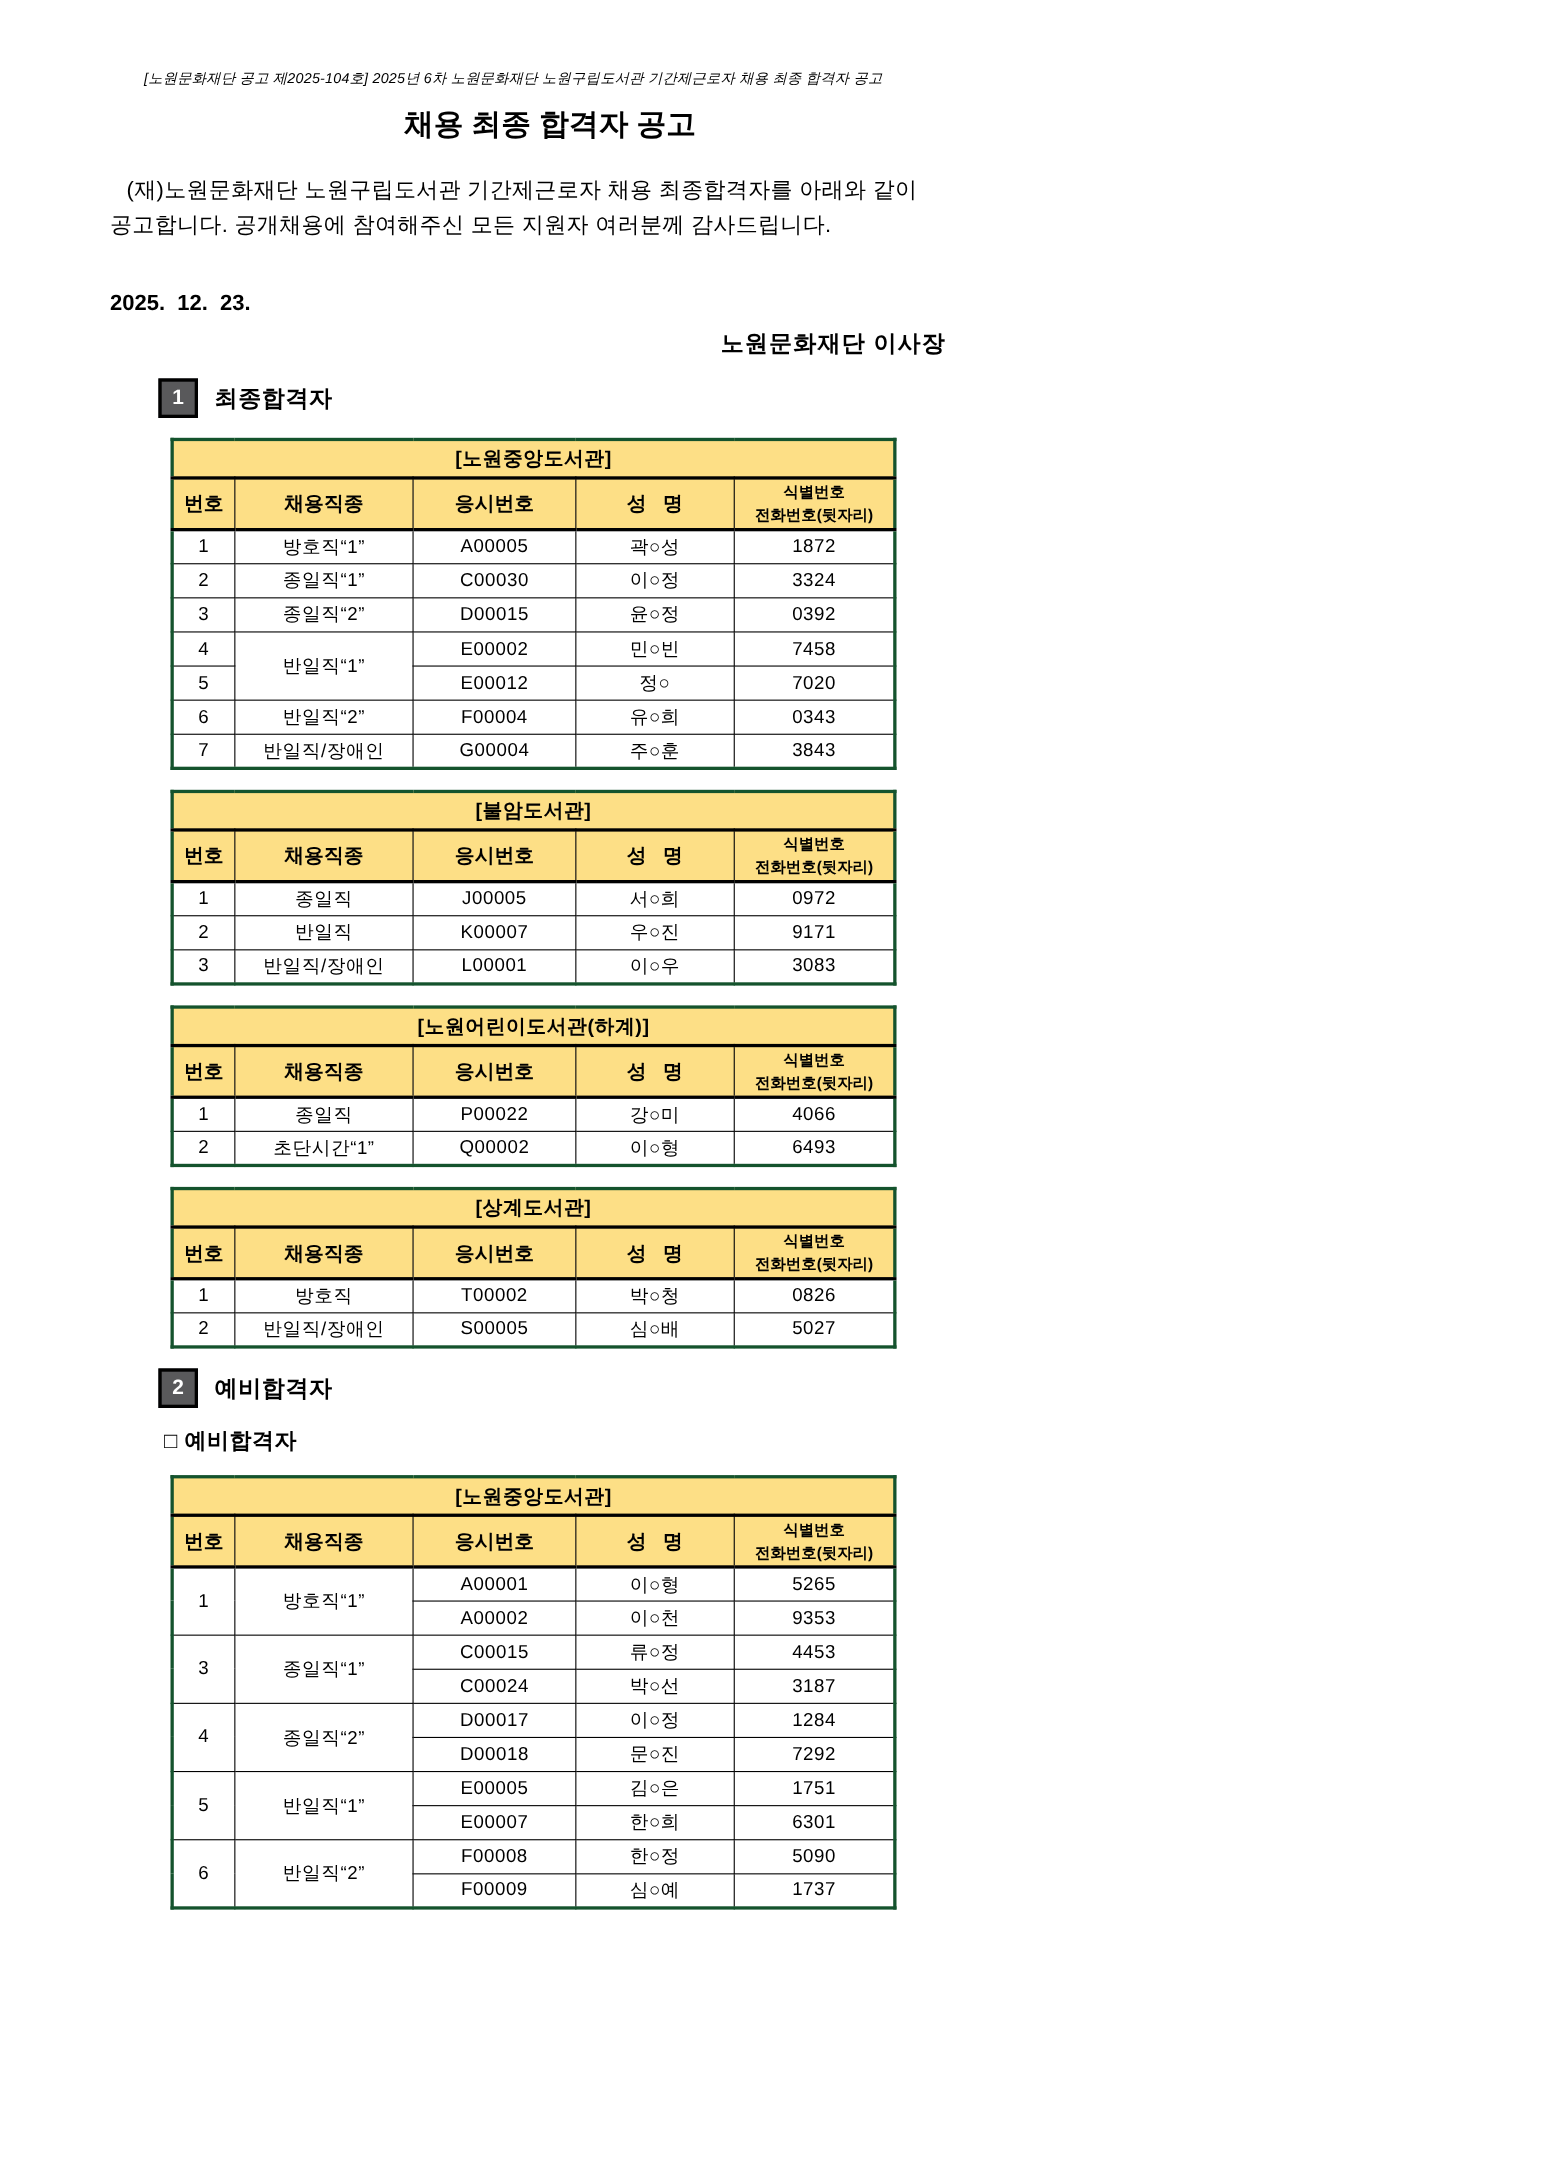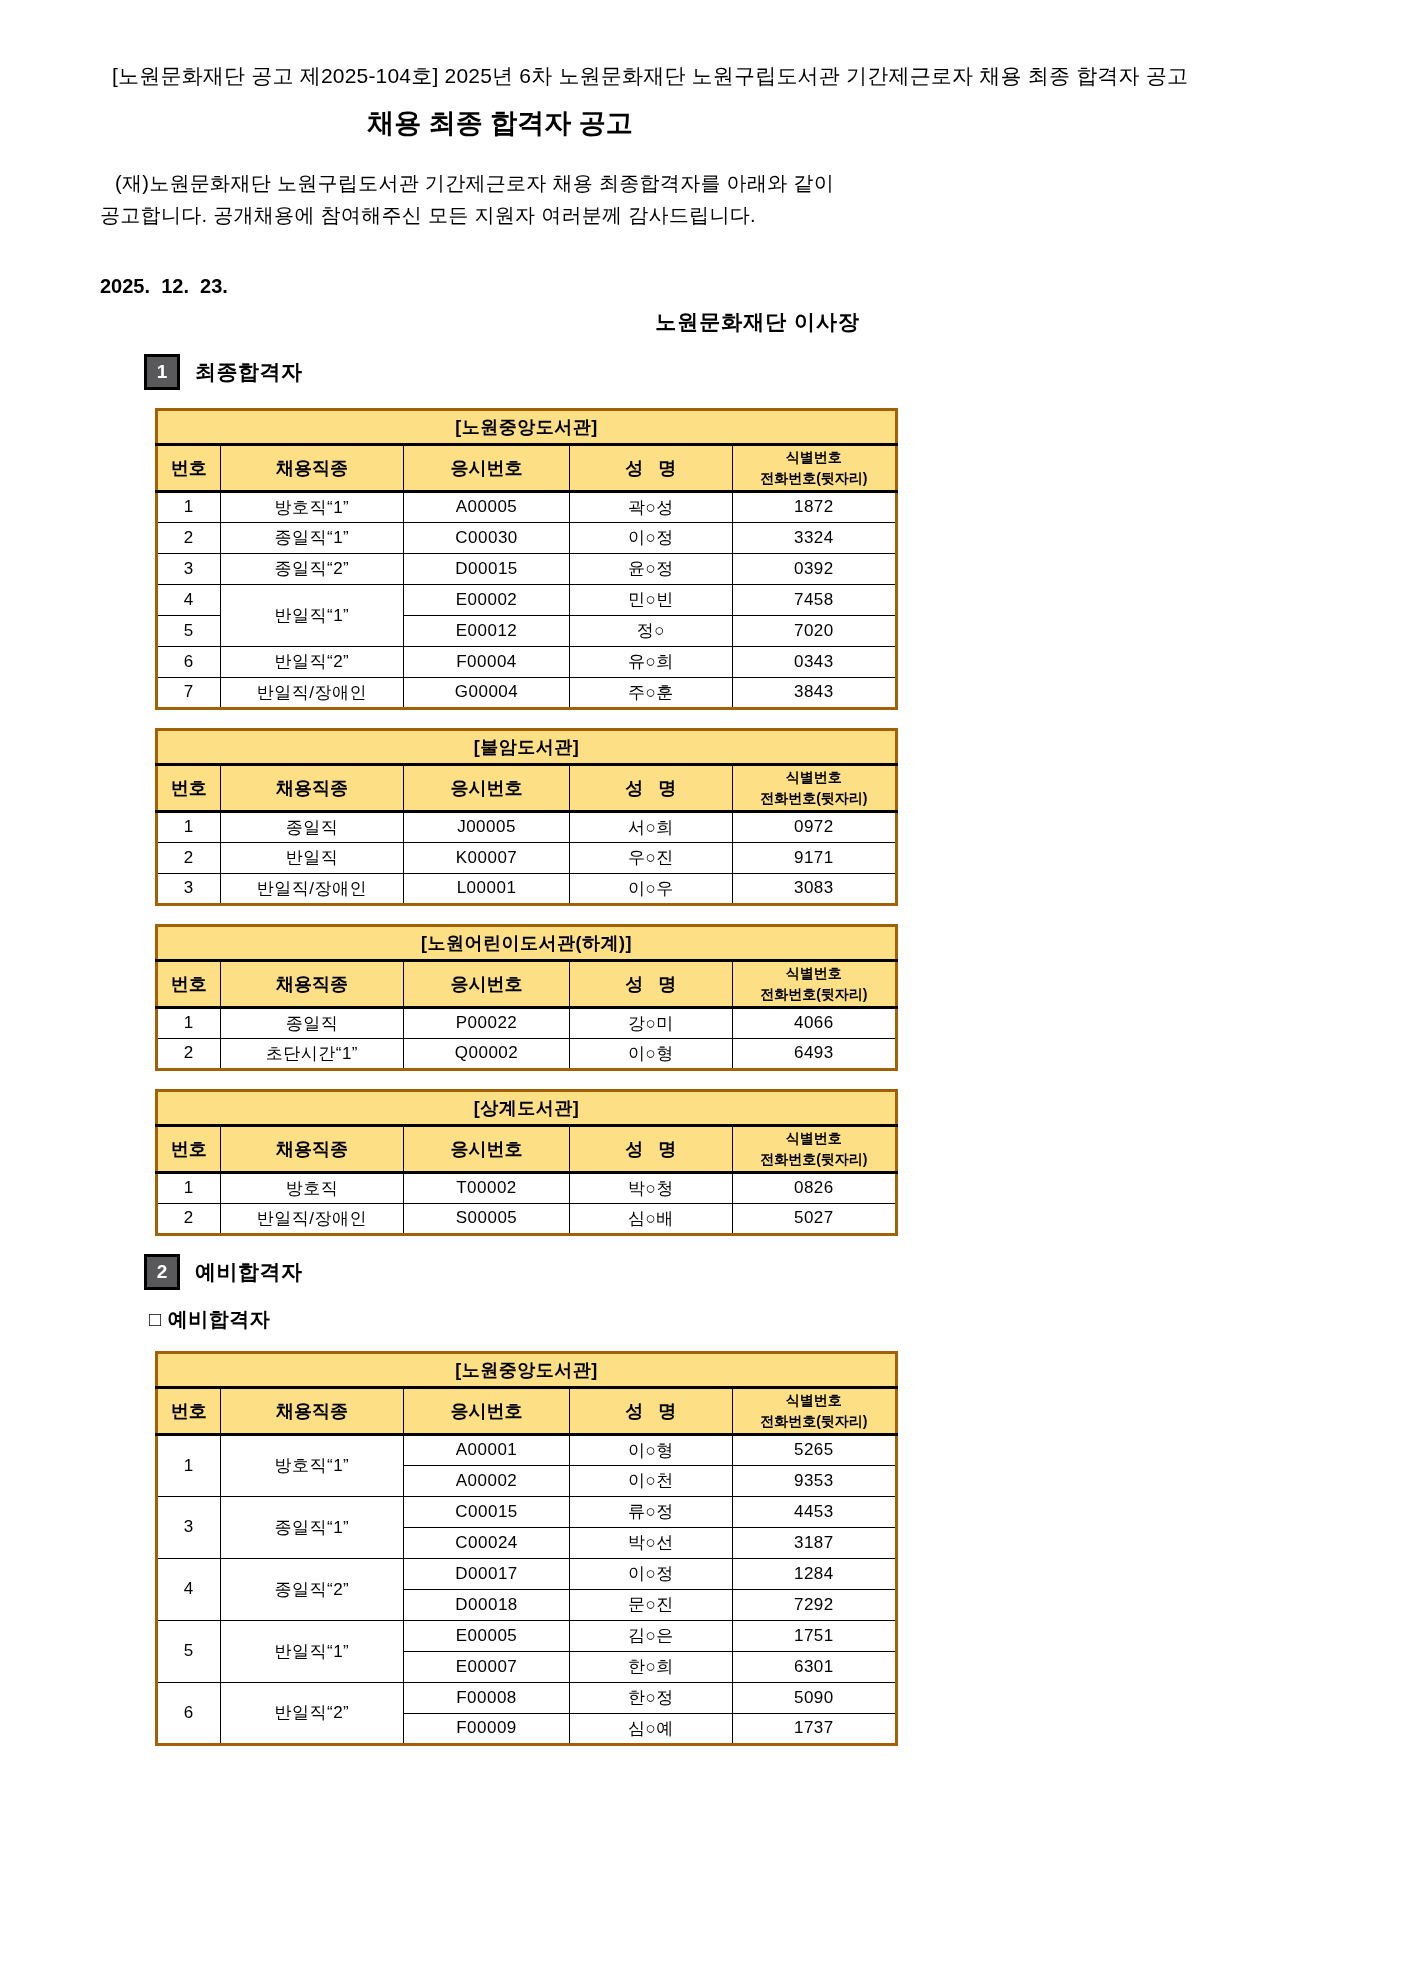--- a/index.html
+++ b/index.html
@@ -1,40 +1,40 @@
 <!DOCTYPE html>
 <html><head>
 <meta charset="utf-8">
 <style>
   * { margin:0; padding:0; box-sizing:border-box; }
   html,body { background:#ffffff; }
   body { font-family:"Liberation Sans","DejaVu Sans",sans-serif; color:#000; }
   .page { position:relative; width:1403px; height:1984px; background:#fff; overflow:hidden; }
   .content { position:absolute; left:100px; top:62px; width:800px; }
 
-  .notice { margin-left:12px; font-size:21px; letter-spacing:0.2px; white-space:nowrap; }
+  .notice { margin-left:31px; font-size:13px; letter-spacing:0.2px; white-space:nowrap;font-style:italic; }
 
   .doc-title { margin-top:15px; text-align:center; font-weight:bold; font-size:27px; line-height:1.4; }
 
   .body-par { margin-top:24px; font-size:20px; line-height:1.6; letter-spacing:0.3px; }
   .body-line1 { padding-left:15px; }
 
   .date-line { margin-top:44px; font-weight:bold; font-size:20px; padding-right:55px; white-space:pre; }
   .signer-line { margin-top:10px; font-weight:bold; font-size:21px; text-align:right; padding-right:40px; letter-spacing:1px; }
 
   .section-header { display:flex; align-items:center; gap:15px; margin-left:44px; }
   .sh1 { margin-top:18px; }
   .sh2 { margin-top:18px; }
   .badge { width:36px; height:36px; background:#59595B; border:3px solid #000; color:#fff;
            font-weight:bold; font-size:19px; display:flex; align-items:center; justify-content:center; flex:0 0 auto; }
   .section-label { font-weight:bold; font-size:21px; letter-spacing:0.5px; }
 
   .tables { margin-left:55px; width:743px; }
 
-  table.ctable { border-collapse:collapse; table-layout:fixed; width:743px; margin-top:18px; border:3px solid #a16207; }
+  table.ctable { border-collapse:collapse; table-layout:fixed; width:660px; margin-top:18px; border:3px solid #14532d; }
   .ctable th, .ctable td { border:1px solid #000; text-align:center; vertical-align:middle; padding:0; }
   .ctable .trow { background:#FDDF86; font-size:18px; font-weight:bold; height:35px; border-bottom:3px solid #000; letter-spacing:0.5px; }
   .ctable tr.hrow th { background:#FDDF86; font-size:18px; font-weight:bold; height:47px; border-bottom:3px solid #000; }
   .ctable tr.hrow th.idh { font-size:14px; line-height:1.5; font-weight:bold; }
   .ctable th.pre { white-space:pre; }
   .ctable td { font-size:17px; height:31px; letter-spacing:0.5px; }
 
   .note { margin-top:13px; margin-left:54px; font-size:20px; line-height:1.6; letter-spacing:0.3px; }
   .note-l2 { padding-left:31px; }
 

